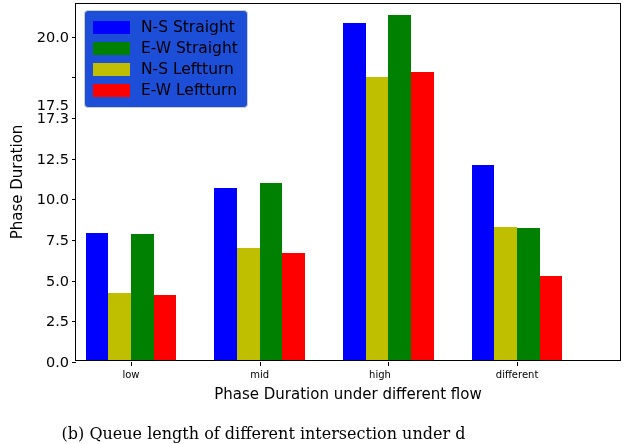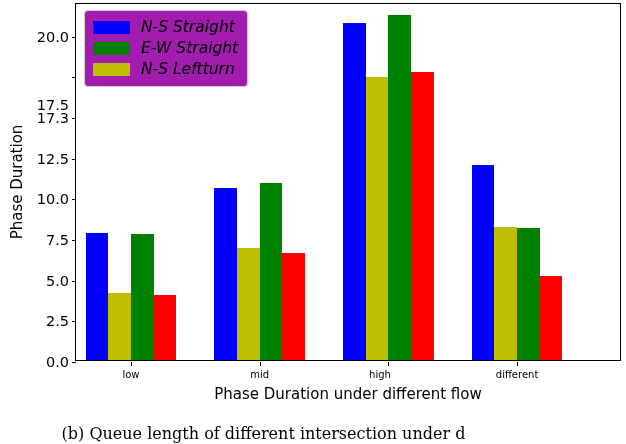--- a/index.html
+++ b/index.html
@@ -111,26 +111,25 @@
     position: absolute;
     bottom: 0;
     box-sizing: border-box;
   }
 
   
   .legend {
     position: absolute;
     left: 8px;
     top: 6px;
-    background: #a21caf;
+    background: #1d4ed8;
     border: 1px solid #cccccc;
     border-radius: 4px;
     padding: 6px 9px 6px 8px;
     box-sizing: border-box;
-    font-style: italic;
   }
   .legend-row {
     display: flex;
     align-items: center;
     height: 21px;
   }
   .legend-swatch {
     width: 37px;
     height: 13px;
     margin-right: 11px;
@@ -221,20 +220,24 @@
           <span class="legend-text">N-S Straight</span>
         </div>
         <div class="legend-row">
           <span class="legend-swatch" style="background: rgb(0, 128, 0);"></span>
           <span class="legend-text">E-W Straight</span>
         </div>
         <div class="legend-row">
           <span class="legend-swatch" style="background: rgb(191, 191, 0);"></span>
           <span class="legend-text">N-S Leftturn</span>
         </div>
+        <div class="legend-row">
+          <span class="legend-swatch" style="background: rgb(255, 0, 0);"></span>
+          <span class="legend-text">E-W Leftturn</span>
+        </div>
       </div>
   </div>
 
   <div class="xlabel">Phase Duration under different flow</div>
 
   <div class="caption">(b) Queue length of different intersection under d</div>
 
 </div>
 
 </body></html>

